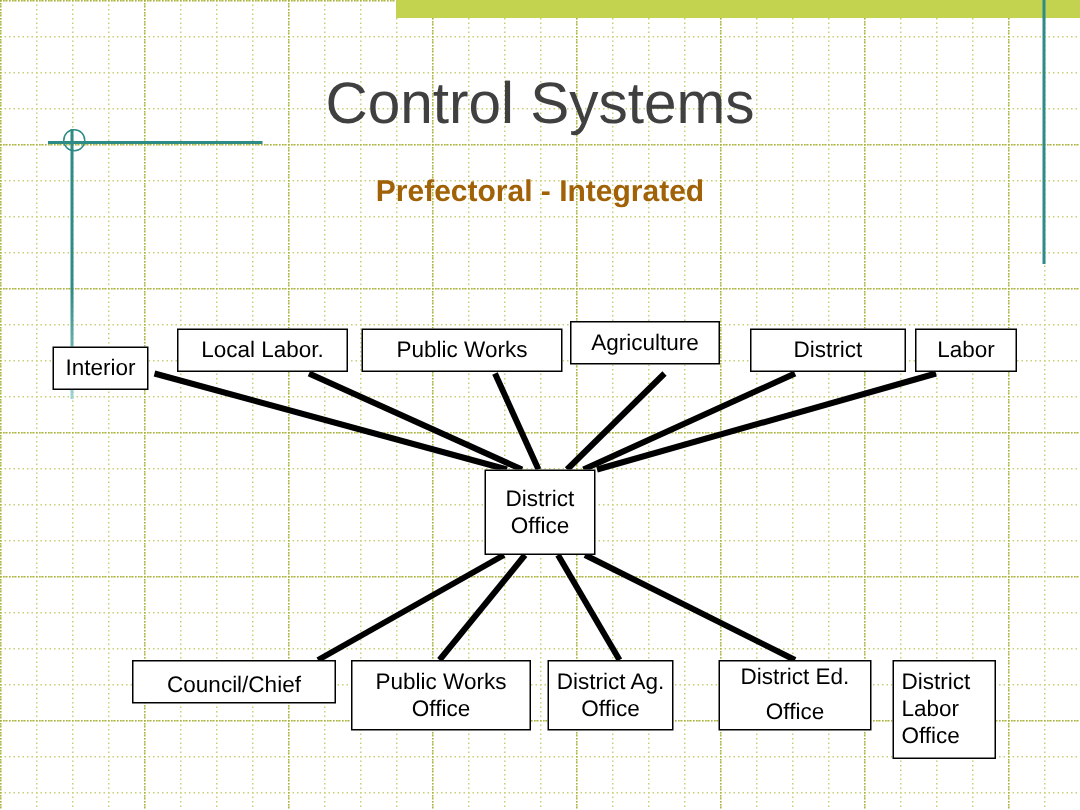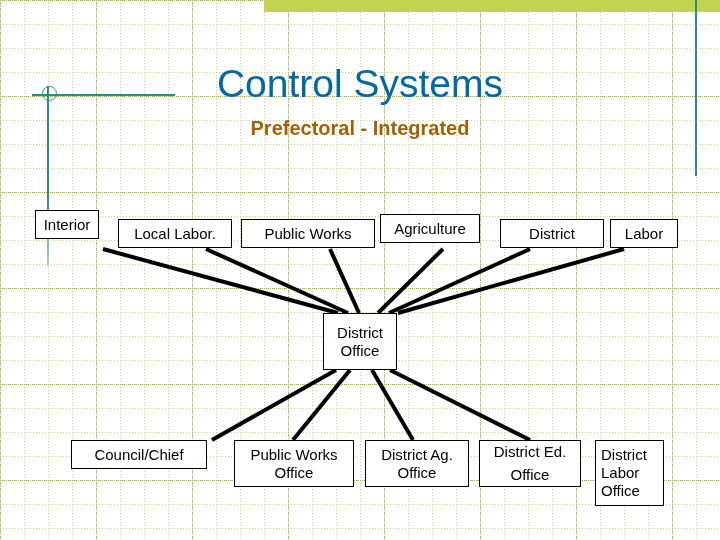--- a/index.html
+++ b/index.html
@@ -70,23 +70,22 @@
   
   .slide-title {
     position: absolute;
     left: 0;
     top: 48px;
     width: 720px;
     text-align: center;
     font-size: 39px;
     line-height: 44px;
     font-weight: normal;
-    color: #0369a1;
+    color: #404040;
     letter-spacing: 0px;
-    margin-top: 14px;
   }
   .slide-subtitle {
     position: absolute;
     left: 0;
     top: 115px;
     width: 720px;
     text-align: center;
     font-size: 20px;
     line-height: 26px;
     font-weight: bold;
@@ -171,21 +170,21 @@
         <line x1="530" y1="249" x2="389" y2="313"></line>
         <line x1="624" y1="249" x2="398" y2="313"></line>
 
         <line x1="336" y1="370" x2="212" y2="440"></line>
         <line x1="350" y1="370" x2="293" y2="440"></line>
         <line x1="372" y1="370" x2="413" y2="440"></line>
         <line x1="390" y1="370" x2="530" y2="440"></line>
       </g>
     </svg>
 
-    <div class="node node-row-top" style="left:35px;  top:210px; width:64px;">
+    <div class="node node-row-top" style="left:35px;  top:231px; width:64px;">
       <span class="ln">Interior</span>
     </div>
     <div class="node node-row-top" style="left:118px; top:219px; width:114px;">
       <span class="ln">Local Labor.</span>
     </div>
     <div class="node node-row-top" style="left:241px; top:219px; width:134px;">
       <span class="ln">Public Works</span>
     </div>
     <div class="node node-row-top" style="left:380px; top:214px; width:100px;">
       <span class="ln">Agriculture</span>
@@ -195,30 +194,30 @@
     </div>
     <div class="node node-row-top" style="left:610px; top:219px; width:68px;">
       <span class="ln">Labor</span>
     </div>
 
     <div class="node center-txt" style="left:323px; top:313px; width:74px; height:57px;">
       <span class="ln">District</span>
       <span class="ln">Office</span>
     </div>
 
-    <div class="node center-txt" style="left:71px;  top:440px; width:136px; height:29px;">
+    <div class="node center-txt" style="left:88px;  top:440px; width:136px; height:29px;justify-content:flex-end;">
       <span class="ln">Council/Chief</span>
     </div>
 
     <div class="node center-txt" style="left:234px; top:440px; width:120px; height:47px;">
       <span class="ln">Public Works</span>
       <span class="ln">Office</span>
     </div>
 
-    <div class="node center-txt" style="left:365px; top:440px; width:104px; height:47px;">
+    <div class="node center-txt" style="left:365px; top:440px; width:84px; height:47px;">
       <span class="ln">District Ag.</span>
       <span class="ln">Office</span>
     </div>
 
     <div class="node center-txt" style="left:479px; top:440px; width:102px; height:47px;justify-content:space-between;">
       <span class="ln">District Ed.</span>
       <span class="ln">Office</span>
     </div>
 
     <div class="node left-txt" style="left:595px; top:440px; width:69px; height:66px;">

